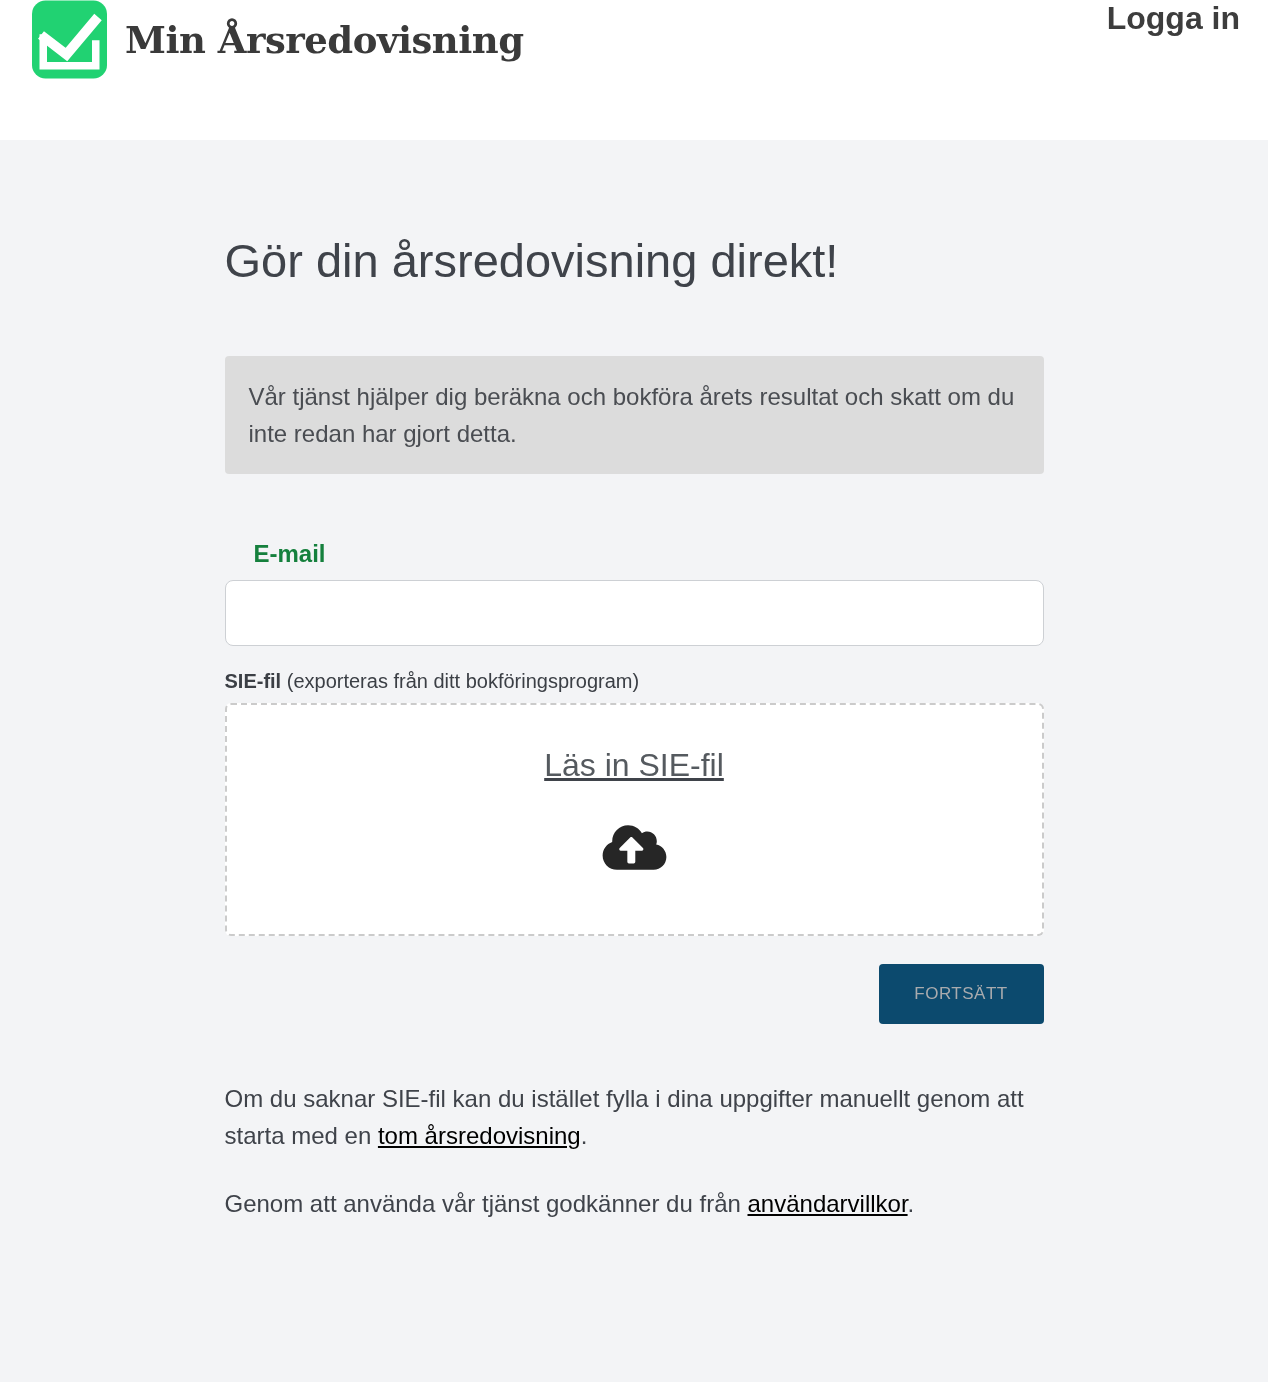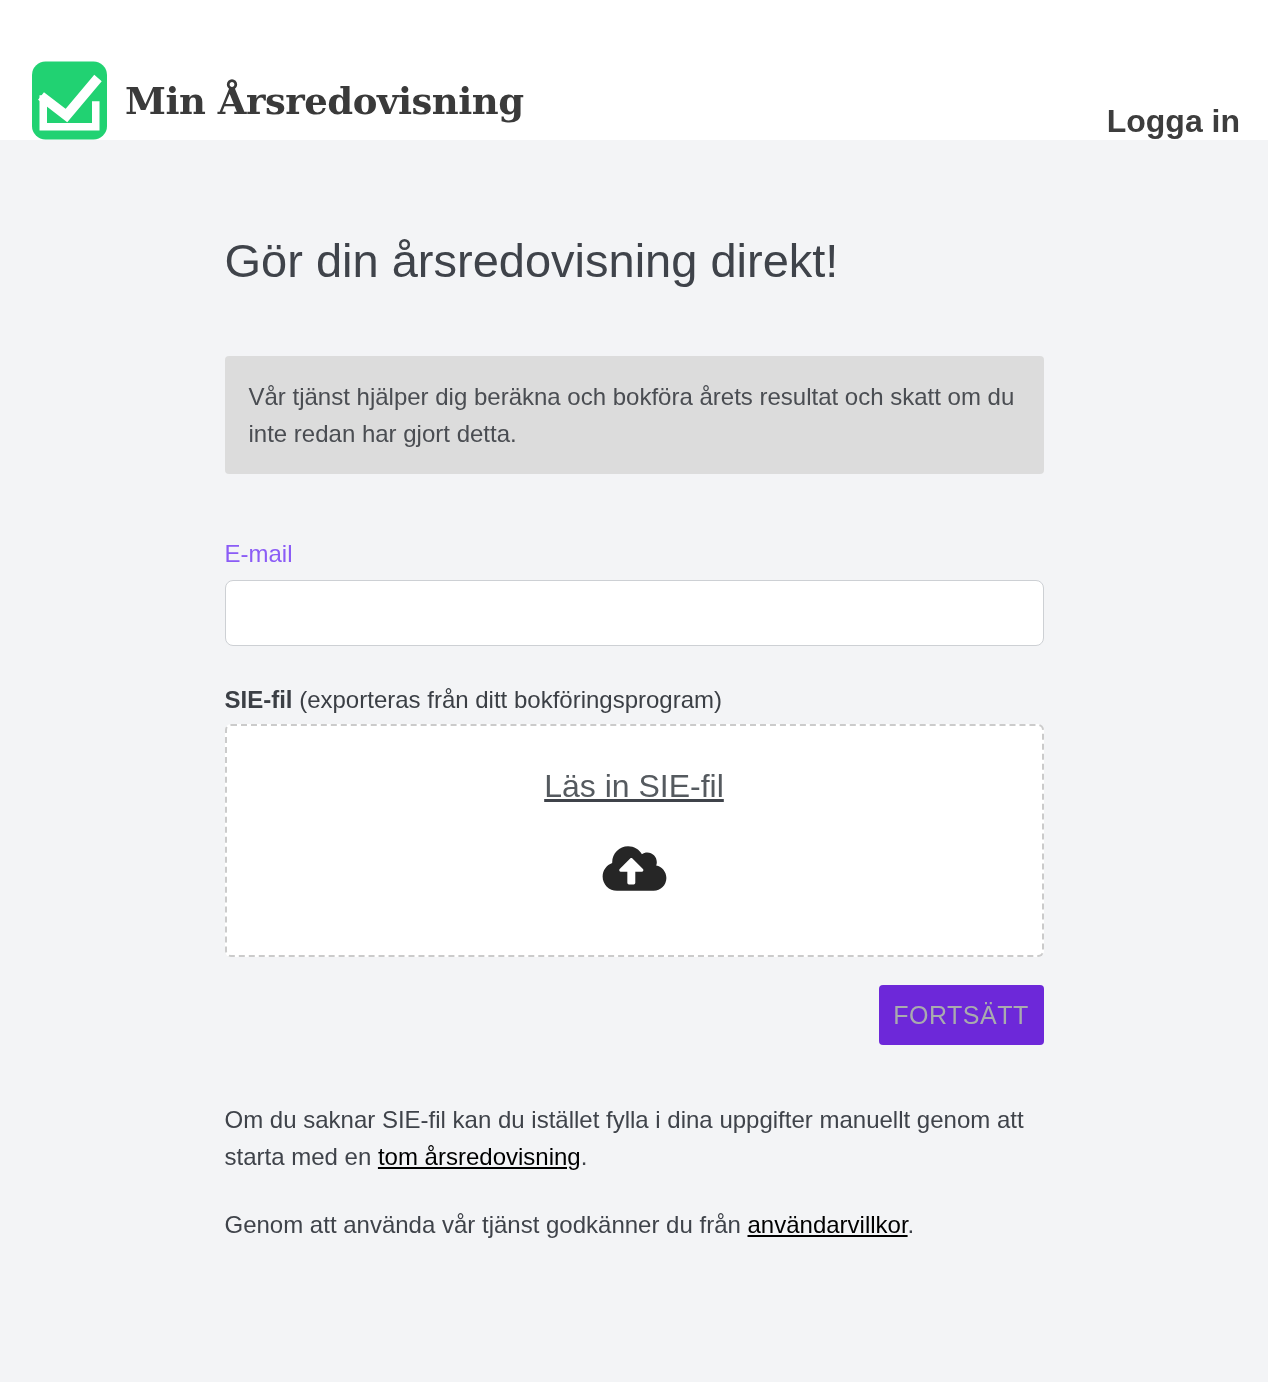--- a/index.html
+++ b/index.html
@@ -9,21 +9,21 @@
     background:#f3f4f6;
     font-family:"Liberation Sans", sans-serif;
     color:#3f434a;
     position:relative;
   }
   
   .header {
     height:140px;
     background:#ffffff;
     display:flex;
-    align-items:flex-end;
+    align-items:flex-start;
     padding:0 28px 0 32px;
   }
   .brand {
     display:flex;
     align-items:center;
     text-decoration:none;
     cursor:pointer;
   }
   .brand-logo { width:75px; height:79px; display:block; }
   .brand-title {
@@ -57,38 +57,39 @@
     border-radius:4px;
     padding:22px 24px;
     font-size:24px;
     line-height:37px;
     color:#4a4d52;
   }
   .field-label {
     display:block;
     margin-top:66px;
     font-size:24px;
-    font-weight:400;
-    color:#8b5cf6;
+    font-weight:700;
+    color:#15803d;
+    margin-left:29px;
   }
   .email-input {
     margin-top:12px;
     width:100%;
     height:66px;
     background:#fff;
     border:1px solid #cdd0d4;
     border-radius:8px;
     font-size:24px;
     padding:0 18px;
     color:#3f434a;
     outline:none;
   }
   .sie-label {
-    margin-top:40px;
-    font-size:24px;
+    margin-top:24px;
+    font-size:20px;
     color:#3b3f45;
   }
   .sie-label .b { font-weight:700; }
   .dropzone {
     margin-top:10px;
     height:233px;
     background:#fff;
     border:2px dashed #cbcbcb;
     border-radius:6px;
     text-align:center;
@@ -98,26 +99,26 @@
   .dropzone-text {
     margin-top:42px;
     font-size:32px;
     color:#555a5f;
   }
   .cloud-icon { margin-top:38px; width:67px; height:51px; }
   .btn-row { margin-top:28px; text-align:right; }
   .continue-button {
     width:165px;
     height:60px;
-    background:#6d28d9;
+    background:#0c4a6e;
     color:#a9abae;
     border:none;
     border-radius:4px;
     font-family:"Liberation Sans",sans-serif;
-    font-size:25px;
+    font-size:17px;
     letter-spacing:0.5px;
     cursor:default;
   }
   .para {
     font-size:24px;
     line-height:37px;
     color:#3f434a;
   }
   .para-manual { margin-top:56px; }
   .para-terms  { margin-top:31px; }

